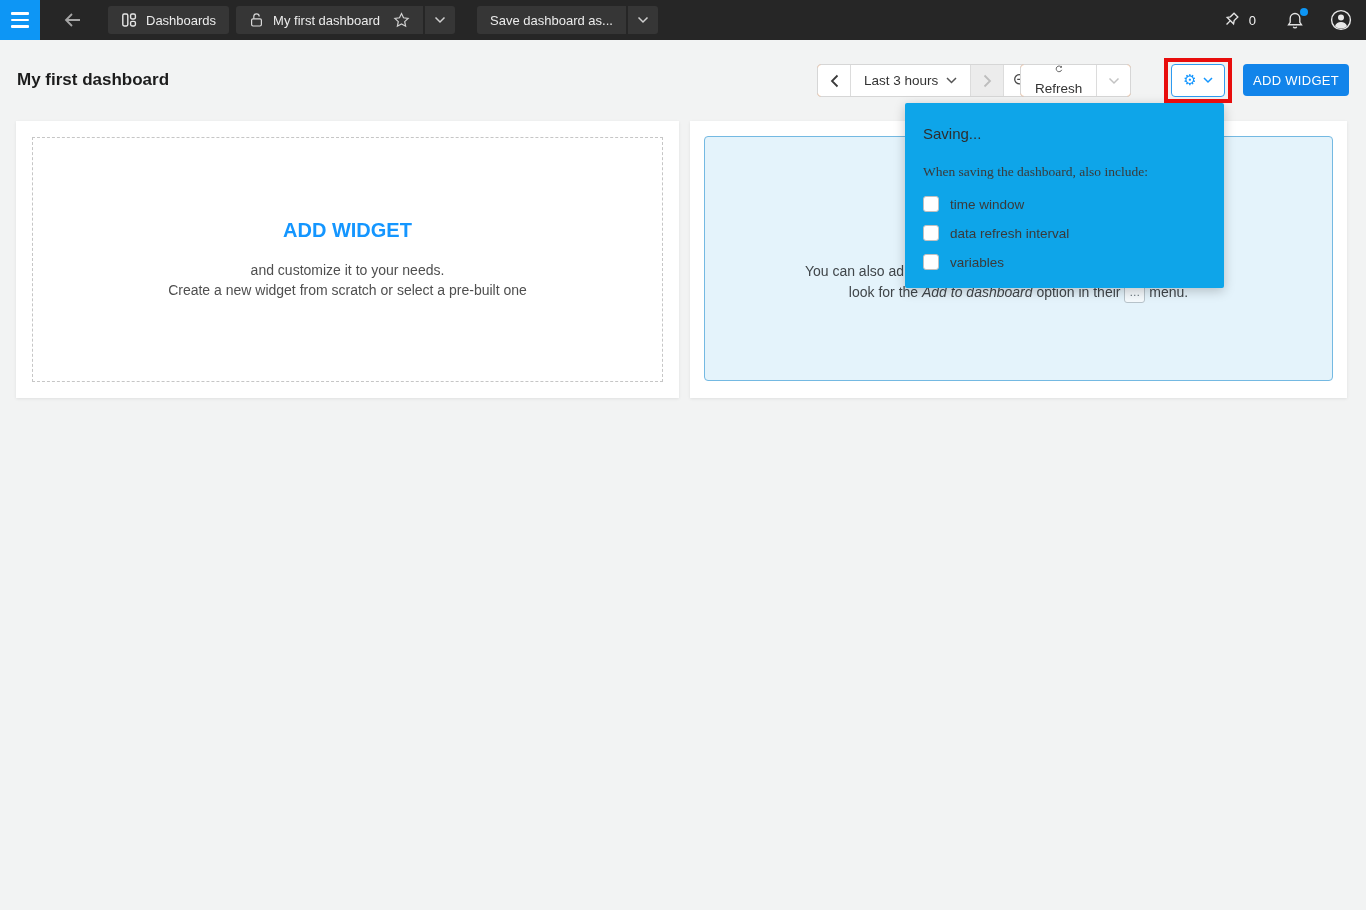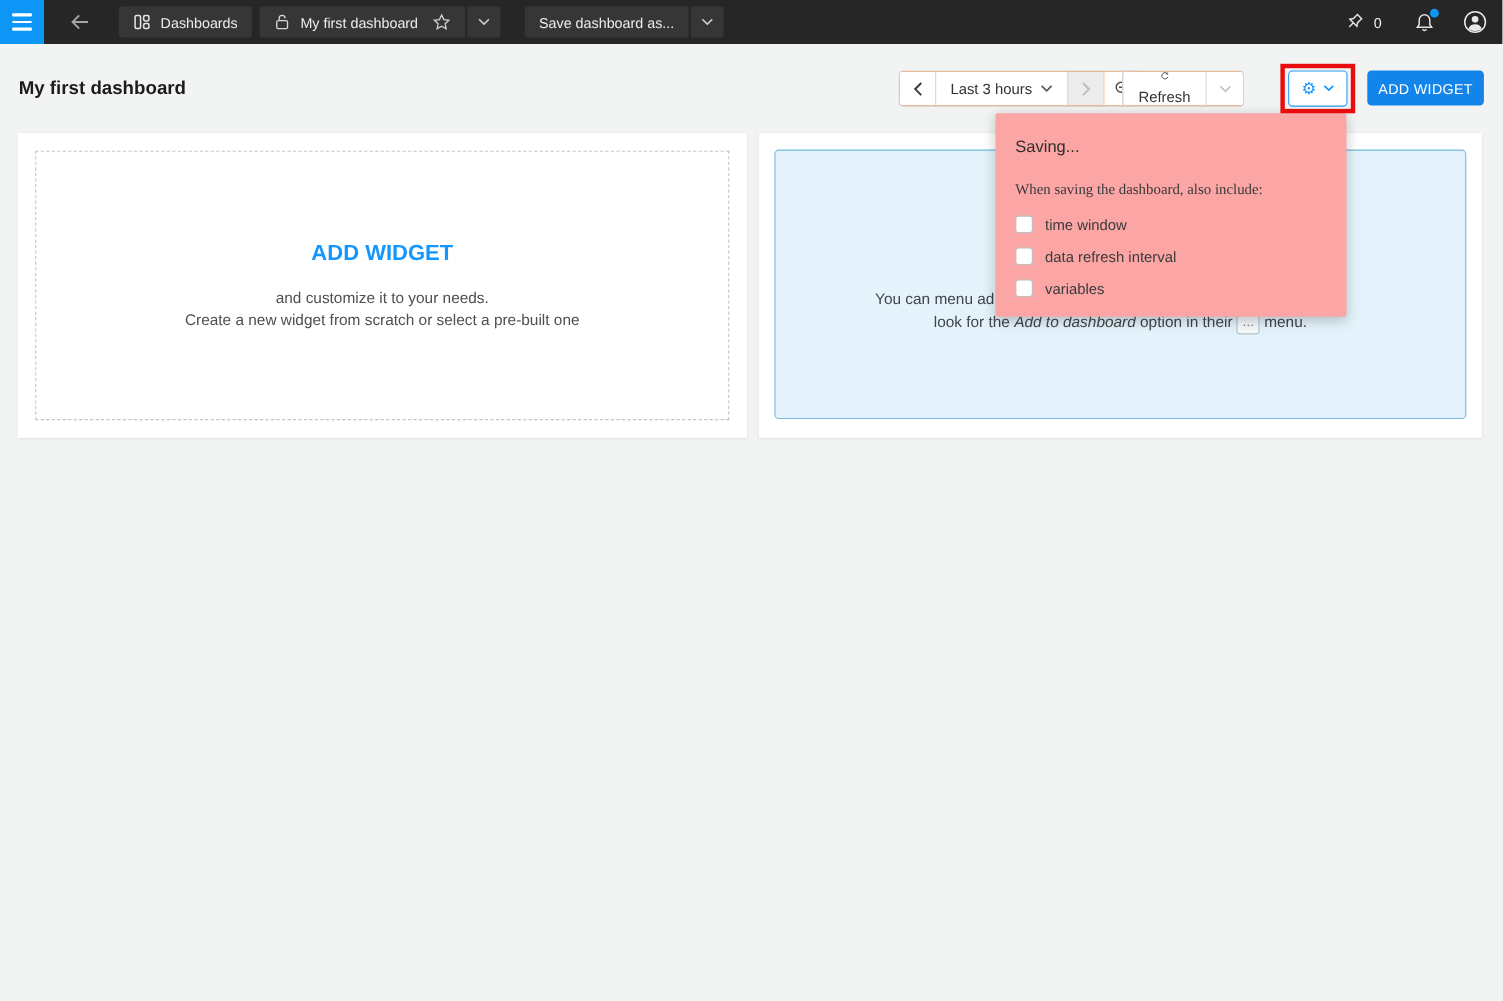--- a/index.html
+++ b/index.html
@@ -67,21 +67,21 @@
   .info-line1 { position:absolute; top:126px; right:428px; white-space:nowrap;
     font-size:14px; color:#40464a; }
   .info-line2 { position:absolute; top:147px; left:0; right:0; text-align:center;
     font-size:14px; color:#40464a; }
   .menu-chip { display:inline-block; border:1px solid #b7c3ca; border-radius:3px;
     background:#f4f9fc; color:#5d6a72; font-size:11px; line-height:11px; padding:1px 4px 4px;
     vertical-align:1px; }
 
   
   .dropdown { position:absolute; left:905px; top:103px; width:319px; height:185px;
-    background:#fca5a5; border-radius:2px; box-shadow:0 3px 12px rgba(0,0,0,.22); z-index:30;
+    background:#0ea5e9; border-radius:2px; box-shadow:0 3px 12px rgba(0,0,0,.22); z-index:30;
     padding:22px 33px 0 18px; }
   .dd-title { font-size:15px; font-weight:500; color:#2e2e2e; margin-bottom:22px; }
   .dd-subtitle { font-size:13.5px; color:#3a3a3a; margin-bottom:16px;font-family:Liberation Serif, serif; }
   .dd-option { display:flex; align-items:center; gap:11px; margin-bottom:13px; cursor:pointer; }
   .checkbox { width:16px; height:16px; border:1px solid #c0c0c0; border-radius:3px; background:#fff; flex:none; }
   .dd-option label { font-size:13.5px; color:#3a3a3a; cursor:pointer; }
 
   svg { display:block; }
 </style>
 </head>
@@ -224,21 +224,21 @@
       <div class="tile-title">ADD WIDGET</div>
       <div class="tile-desc">
         <div>and customize it to your needs.</div>
         <div>Create a new widget from scratch or select a pre-built one</div>
       </div>
     </div>
   </div>
 
   <div class="card card-right">
     <div class="blue-box">
-      <div class="info-line1">You can menu ad</div>
+      <div class="info-line1">You can also ad</div>
       <div class="info-line2"><span>look for the </span><i>Add to dashboard</i><span> option in their </span><span class="menu-chip">…</span><span> menu.</span></div>
     </div>
   </div>
 
   <div class="dropdown">
     <div class="dd-title">Saving...</div>
     <div class="dd-subtitle">When saving the dashboard, also include:</div>
     <div class="dd-option">
       <span class="checkbox"></span>
       <label>time window</label>

